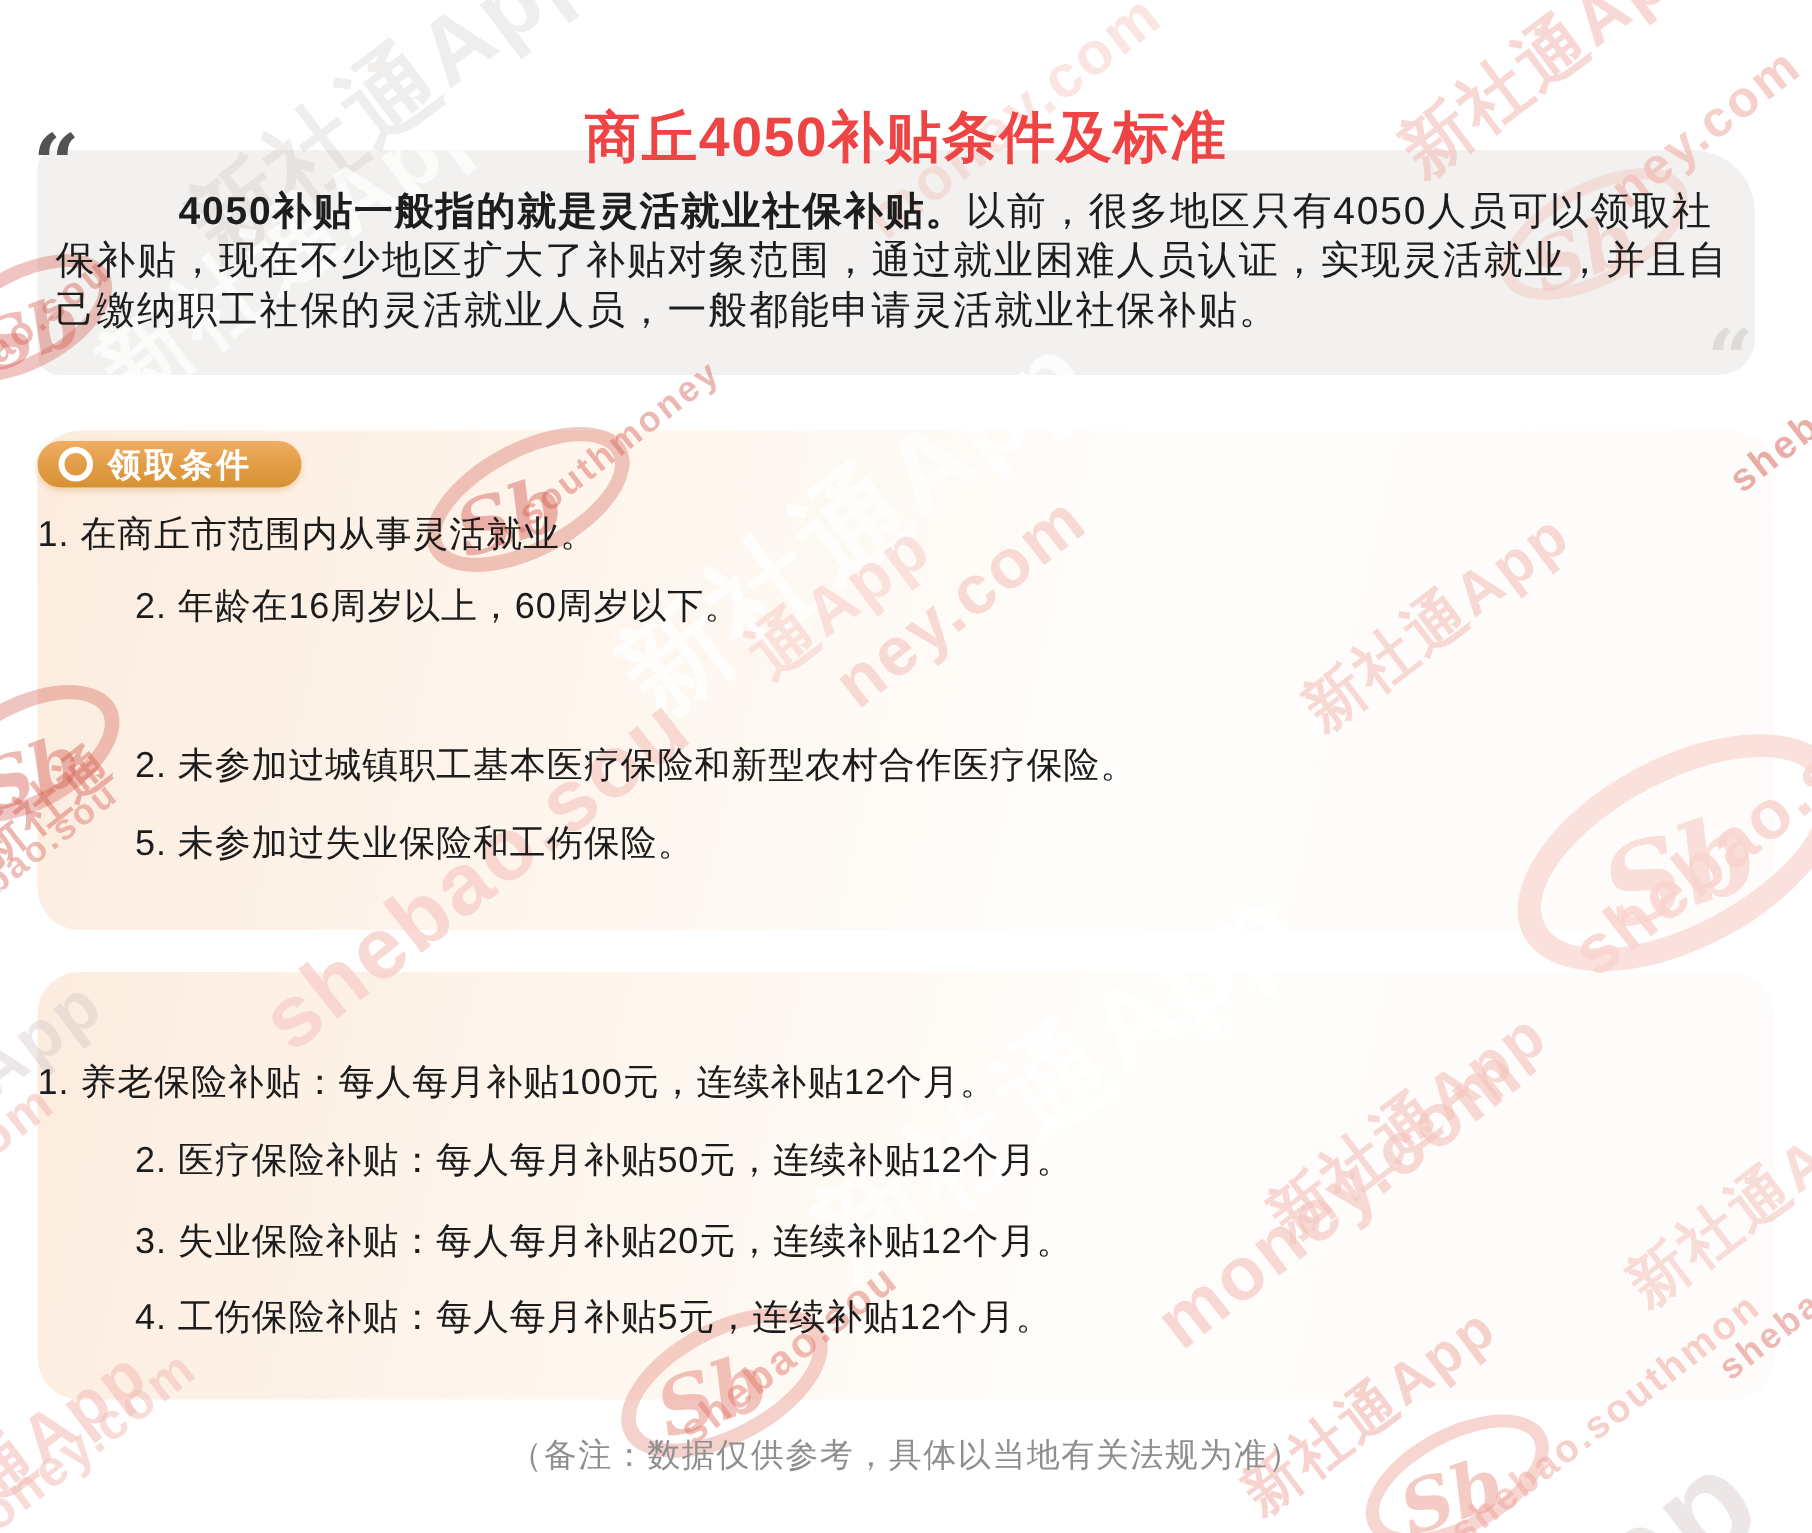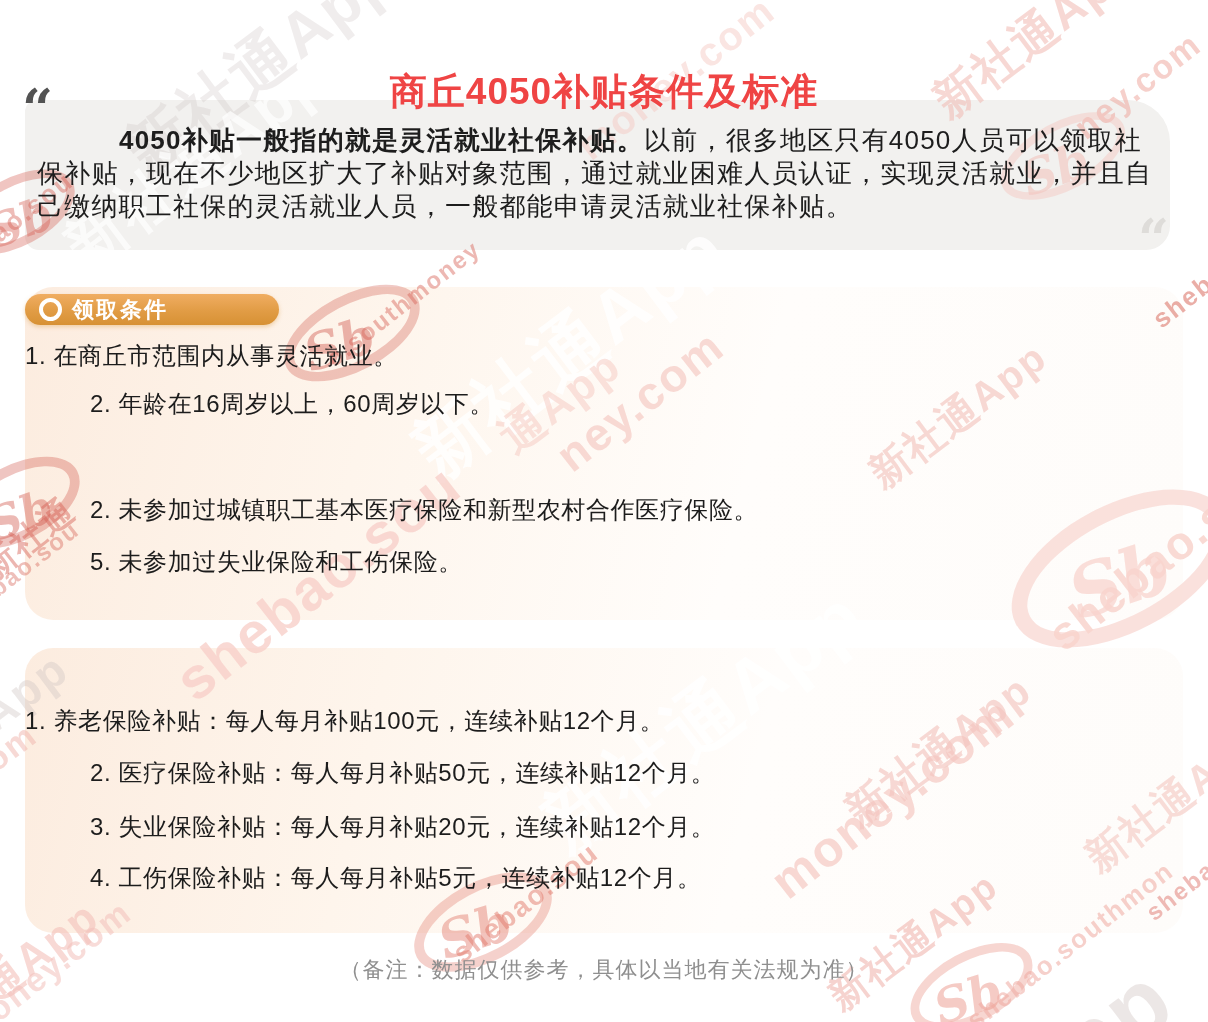--- a/index.html
+++ b/index.html
@@ -116,21 +116,21 @@
 
   <div class="content">
 
     <h1 class="title">商丘4050补贴条件及标准</h1>
 
     <div class="quote open">“</div>
     <div class="quote close">“</div>
 
     <p class="intro-text"><span class="lead">4050补贴一般指的就是灵活就业社保补贴。</span><span>以前，很多地区只有4050人员可以领取社保补贴，现在不少地区扩大了补贴对象范围，通过就业困难人员认证，实现灵活就业，并且自己缴纳职工社保的灵活就业人员，一般都能申请灵活就业社保补贴。</span></p>
 
-    <div class="pill" style="left:25px;top:294px;width:254px">
+    <div class="pill" style="left:25px;top:294px;width:176px">
       <span class="ring"></span>
       <span class="pill-label">领取条件</span>
     </div>
     <div class="item" style="left:25px;top:340px">1. 在商丘市范围内从事灵活就业。</div>
     <div class="item" style="left:90px;top:388px">2. 年龄在16周岁以上，60周岁以下。</div>
     <div class="item" style="left:90px;top:494px">2. 未参加过城镇职工基本医疗保险和新型农村合作医疗保险。</div>
     <div class="item" style="left:90px;top:546px">5. 未参加过失业保险和工伤保险。</div>
 
     <div class="item" style="left:25px;top:705px">1. 养老保险补贴：每人每月补贴100元，连续补贴12个月。</div>
     <div class="item" style="left:90px;top:757px">2. 医疗保险补贴：每人每月补贴50元，连续补贴12个月。</div>

